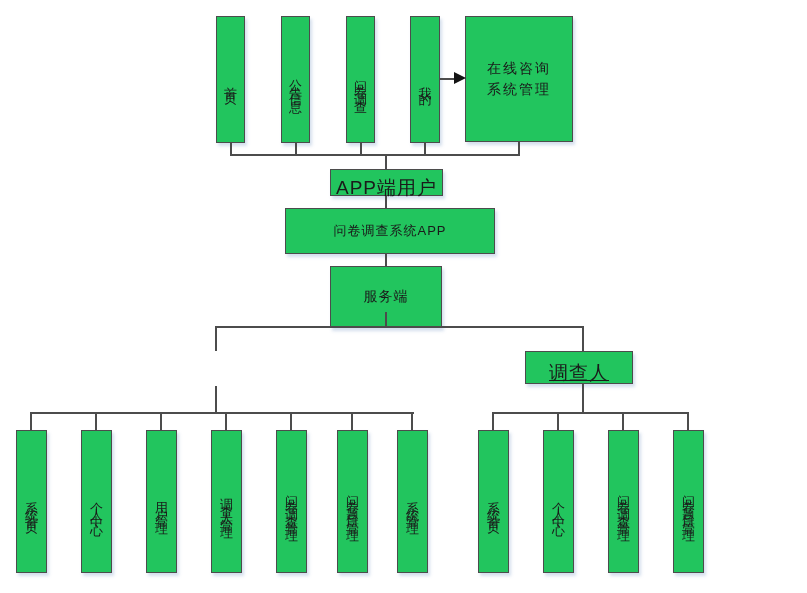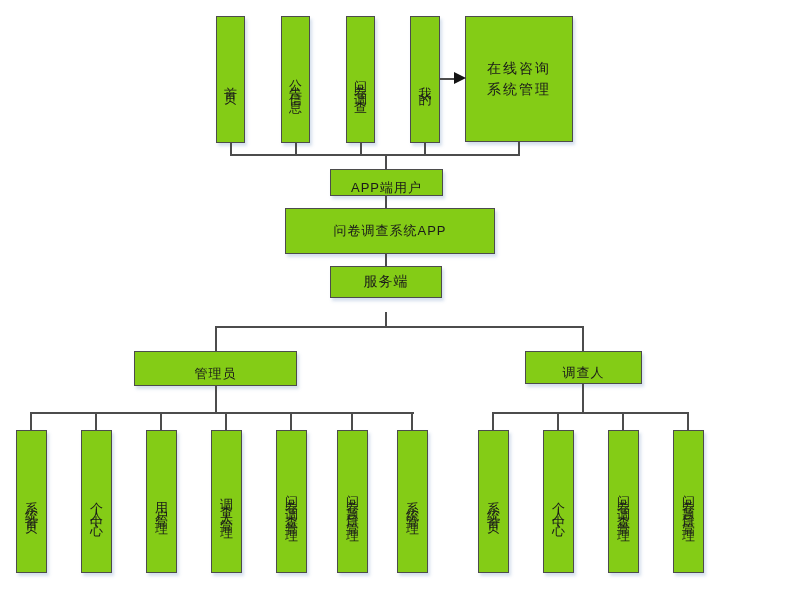--- a/index.html
+++ b/index.html
@@ -8,37 +8,37 @@
     width: 807px;
     height: 593px;
     background: #ffffff;
     font-family: "Liberation Sans", "DejaVu Sans", sans-serif;
     color: #1a1a1a;
     overflow: hidden;
   }
   .node {
     position: absolute;
     box-sizing: border-box;
-    background: #84cc16;
+    background: #22c55e;
     border: 1.5px solid #4c4c4c;
     box-shadow: 2px 3px 3px rgba(160,185,215,0.45);
     display: flex;
     align-items: center;
     justify-content: center;
   }
   .vtext {
     writing-mode: vertical-lr;
     text-orientation: upright;
     font-size: 13px;
     line-height: 1;
     letter-spacing: 7px;
     padding-top: 7px;
     white-space: nowrap;
   }
-  .htext { font-size: 13px; text-align: center; letter-spacing: 1px; margin-top: 11px; }
+  .htext { font-size: 19px; text-align: center; letter-spacing: 1px; margin-top: 11px; }
   .htext-lg { font-size: 13px; text-align: center; letter-spacing: 1px; }
   .htext-md { font-size: 14px; text-align: center; letter-spacing: 1px; }
   .two-line { font-size: 14px; line-height: 21px; text-align: center; letter-spacing: 2px; }
   .line { position: absolute; background: #4c4c4c; }
   .arrow-head {
     position: absolute;
     width: 0; height: 0;
     border-left: 12px solid #141414;
     border-top: 6px solid transparent;
     border-bottom: 6px solid transparent;
@@ -82,33 +82,30 @@
   <div class="node" style="left:330px; top:169px; width:113px; height:27px;">
     <span class="htext">APP端用户</span>
   </div>
   <div class="line" style="left:385px; top:196px; width:2px; height:12px;"></div>
 
   <div class="node" style="left:285px; top:208px; width:210px; height:46px;">
     <span class="htext-lg">问卷调查系统APP</span>
   </div>
   <div class="line" style="left:385px; top:254px; width:2px; height:12px;"></div>
 
-  <div class="node" style="left:330px; top:266px; width:112px; height:32px;">
+  <div class="node" style="left:330px; top:266px; width:112px; height:62px;">
     <span class="htext-md">服务端</span>
   </div>
   <div class="line" style="left:385px; top:312px; width:2px; height:14px;"></div>
 
   <div class="line" style="left:215px; top:326px; width:369px; height:2px;"></div>
   <div class="line" style="left:215px; top:328px; width:2px; height:23px;"></div>
   <div class="line" style="left:582px; top:328px; width:2px; height:23px;"></div>
 
-  <div class="node" style="left:134px; top:351px; width:163px; height:35px;">
-    <span class="htext">管理员</span>
-  </div>
-  <div class="node" style="left:525px; top:351px; width:117px; height:33px;">
+  <div class="node" style="left:525px; top:351px; width:108px; height:33px;text-decoration:underline;">
     <span class="htext">调查人</span>
   </div>
 
   <div class="line" style="left:215px; top:386px; width:2px; height:26px;"></div>
   <div class="line" style="left:30px; top:412px; width:384px; height:2px;"></div>
   <div class="line" style="left:30px; top:414px; width:2px; height:16px;"></div>
   <div class="line" style="left:95px; top:414px; width:2px; height:16px;"></div>
   <div class="line" style="left:160px; top:414px; width:2px; height:16px;"></div>
   <div class="line" style="left:225px; top:414px; width:2px; height:16px;"></div>
   <div class="line" style="left:290px; top:414px; width:2px; height:16px;"></div>

